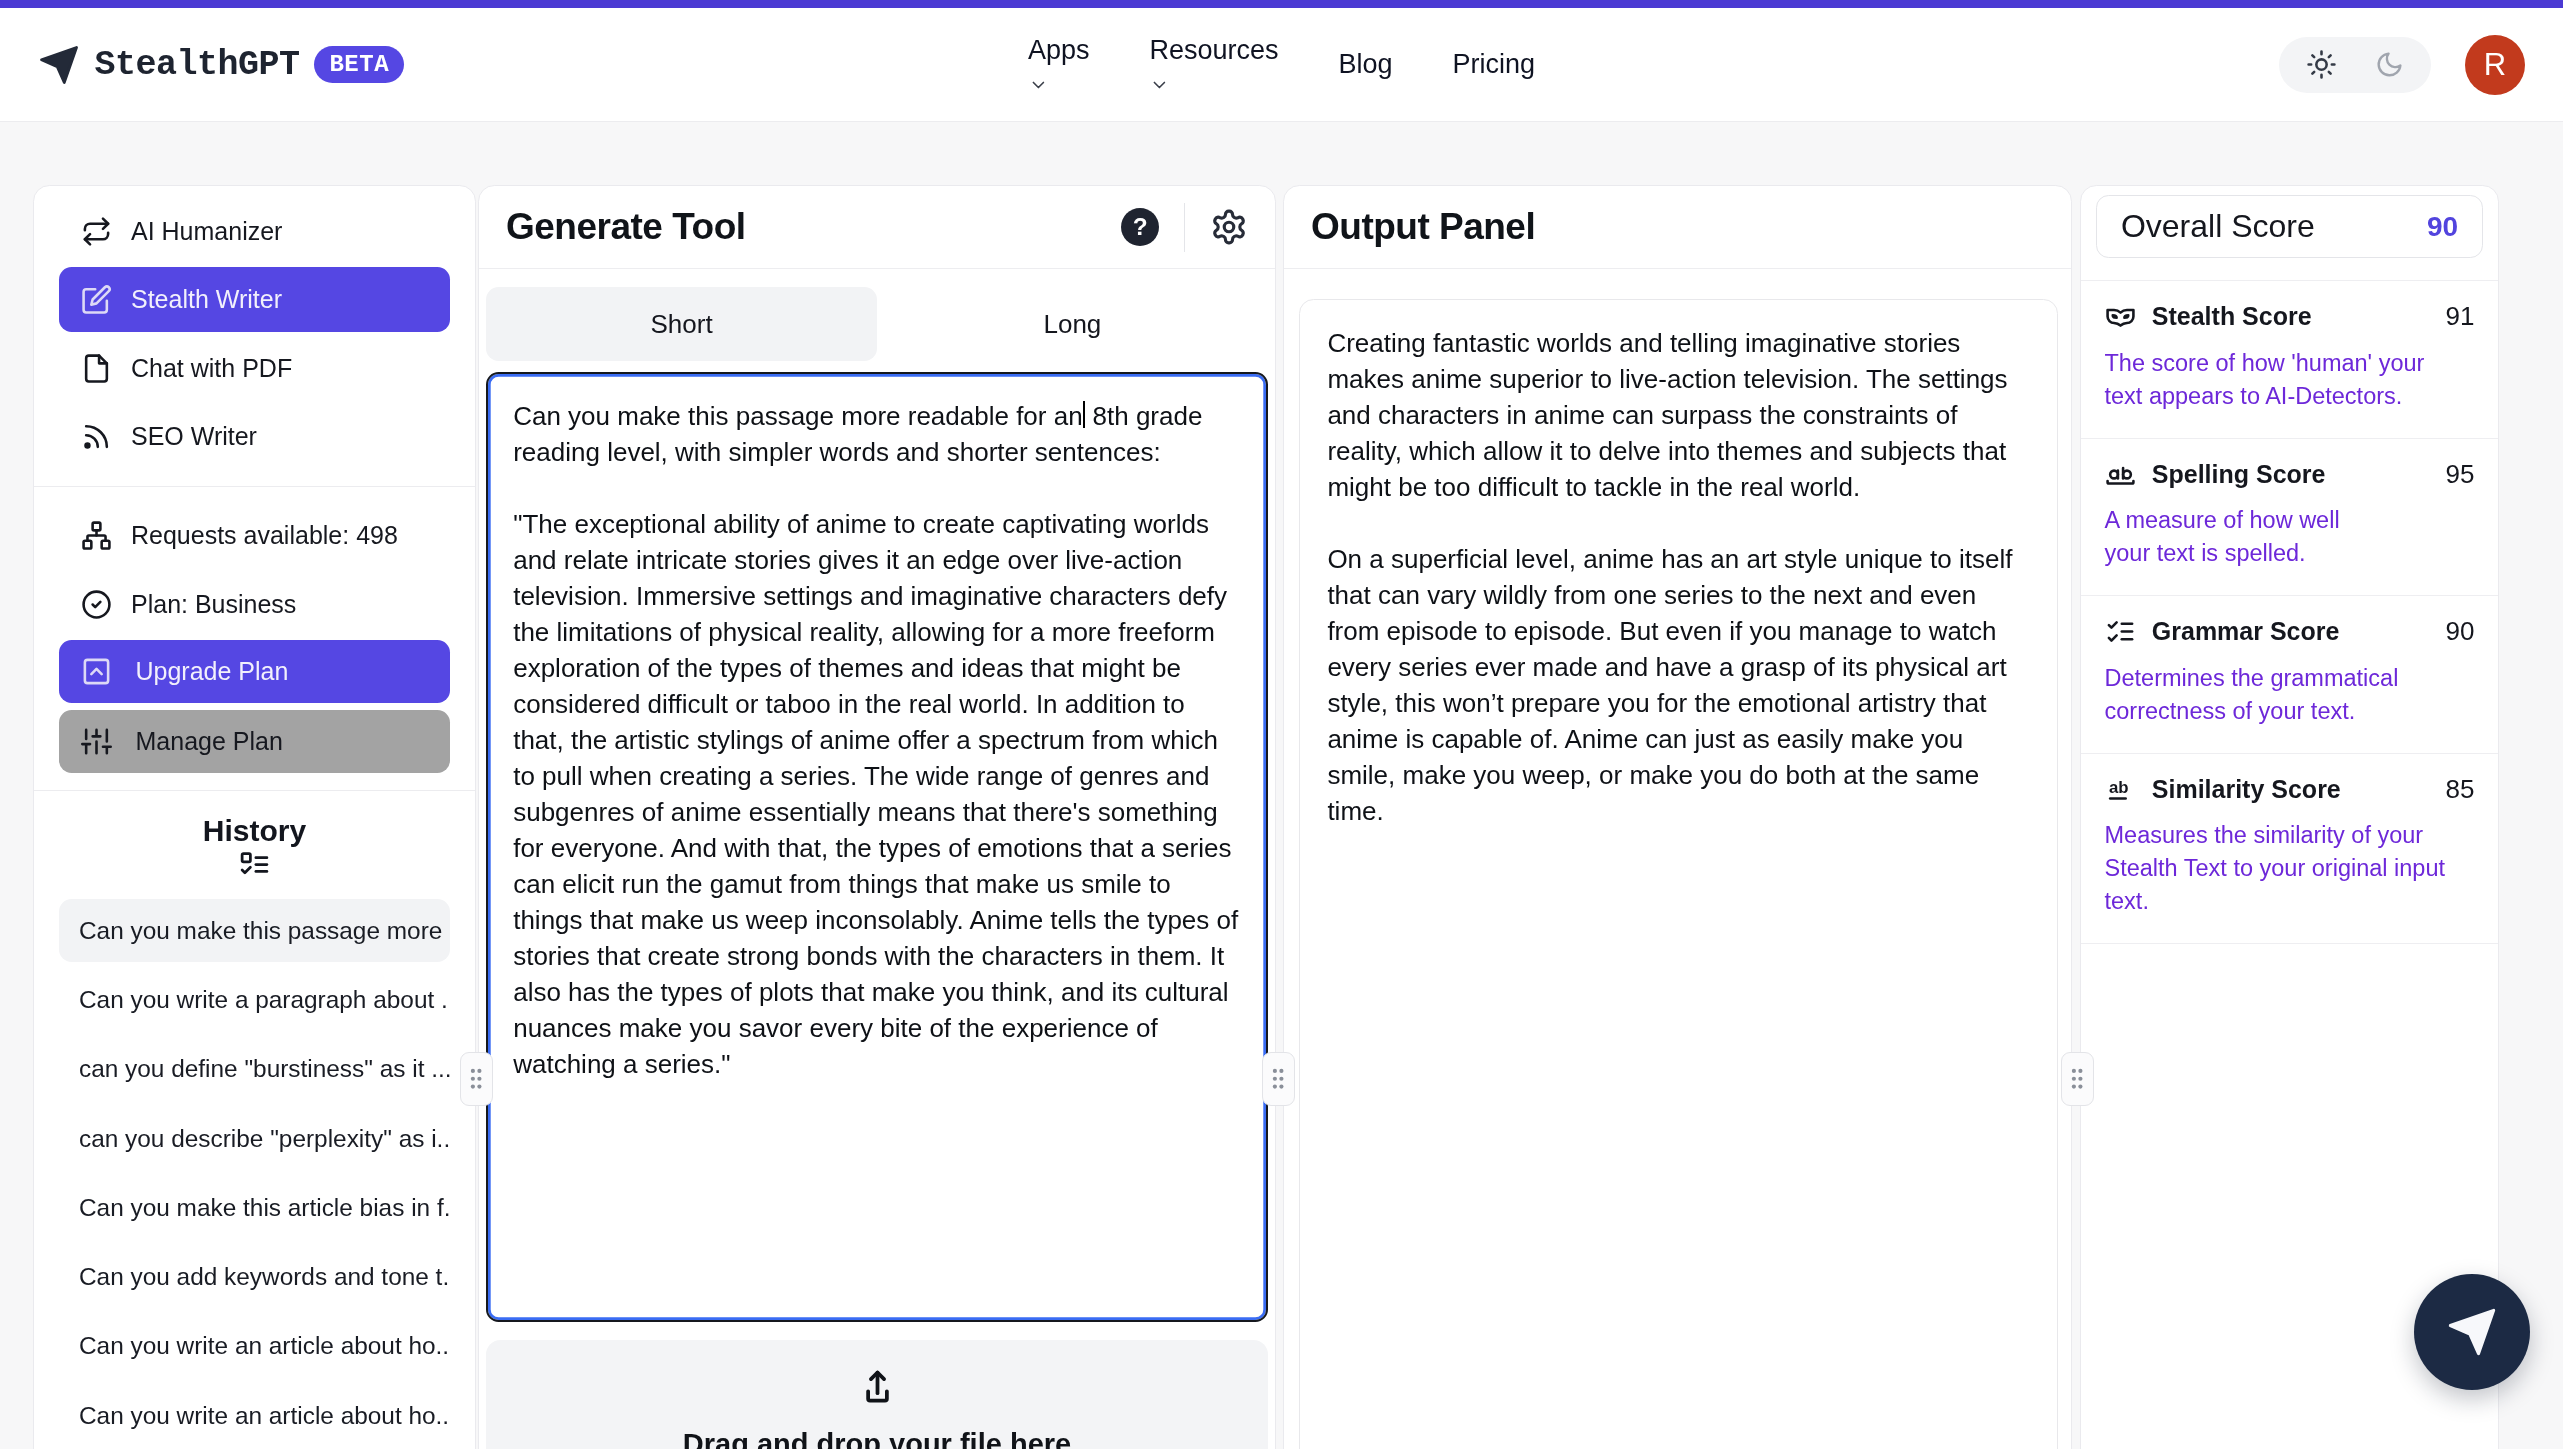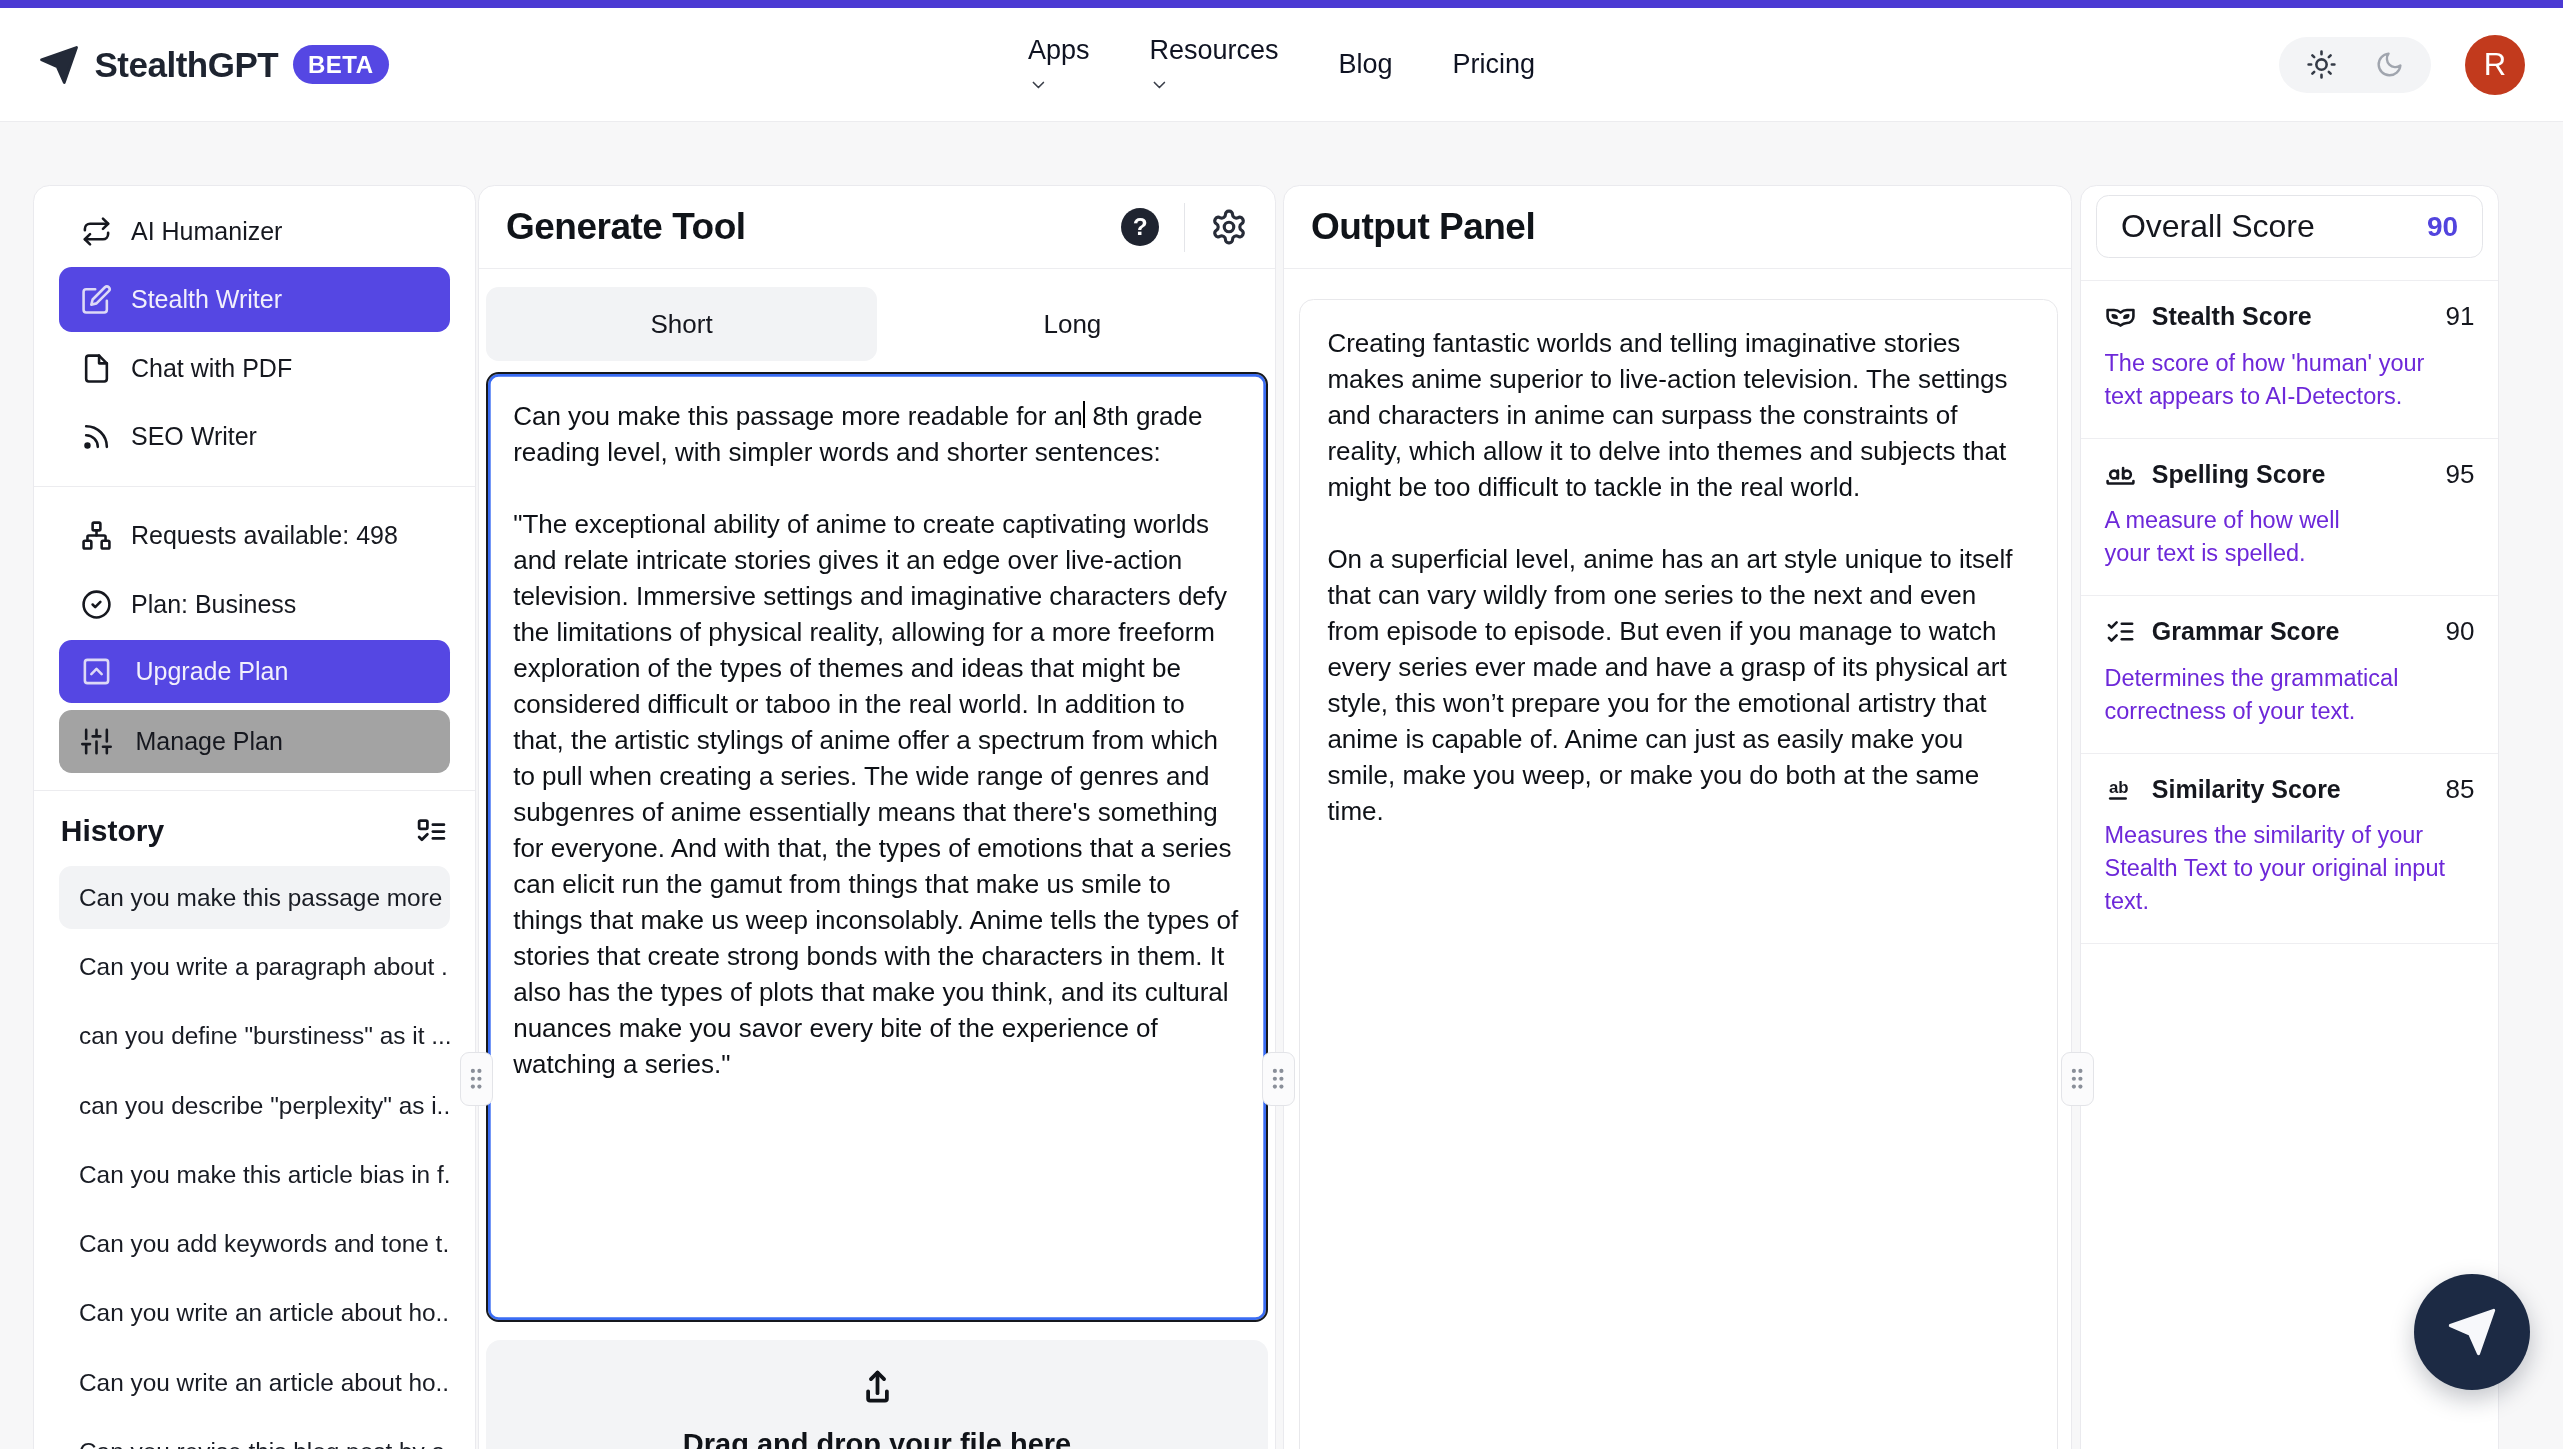--- a/index.html
+++ b/index.html
@@ -12,21 +12,21 @@
   }
   .ic { display:inline-block; vertical-align:middle; flex:none; }
 
   
   .topstrip { position:absolute; top:0; left:0; width:100%; height:8.1px; background:#4B3AD3; }
   .navbar {
     position:absolute; top:8.1px; left:0; width:100%; height:114px;
     background:#FFFFFF; border-bottom:0.9px solid #ECECEF;
     display:flex; align-items:center; padding:0 38px;
   }
-  .logo-area { display:flex; align-items:center; gap:14.5px; }
+  .logo-area { display:flex; align-items:center; gap:14.5px;font-family:Liberation Mono, monospace; }
   .logo-plane { color:#232A38; }
   .logo-text { font-size:35px; font-weight:800; color:#1E2430; letter-spacing:-0.5px; }
   .beta-badge { background:#5547E3; color:#fff; font-size:24px; font-weight:700; padding:5.4px 15.4px; border-radius:902px; letter-spacing:0.5px; }
   .mainnav { position:absolute; left:50%; transform:translateX(-50%); display:flex; align-items:center; gap:60px; }
   .navlink { display:flex; align-items:flex-start; gap:9px; font-size:27px; color:#0F1322; cursor:pointer;flex-direction:column; }
   .navlink .chev { color:#3A3F4A; }
   .nav-right { margin-left:auto; display:flex; align-items:center; gap:34px; }
   .theme-toggle { background:#F3F4F6; border-radius:902px; display:flex; align-items:center; gap:38px; padding:12.6px 27px; }
   .sun { color:#343A46; }
   .moon { color:#A0A5AE; }
@@ -43,21 +43,21 @@
     border-radius:12.6px; font-size:25px; color:#16181F; margin-bottom:3.6px; }
   .side-item .ic { color:#16181F; }
   .side-item.active { background:#5547E3; color:#F2F0FC; }
   .side-item.active .ic { color:#DDD9F6; }
   .side-divider { border:none; border-top:0.9px solid #ECECEF; margin:16.3px -25px; }
   .side-btn { display:flex; align-items:center; gap:23.5px; height:63px; padding:0 22px;
     border-radius:12.6px; font-size:25px; margin-bottom:7.2px; cursor:pointer; }
   .side-btn.primary { background:#5547E3; color:#F2F0FC; }
   .side-btn.primary .ic { color:#DDD9F6; }
   .side-btn.neutral { background:#a3a3a3; color:#16181F; }
-  .history-head { display:flex; align-items:center; justify-content:space-between; margin:23.5px 1.8px 18px; }
+  .history-head { display:flex; align-items:center; justify-content:space-between; margin:23.5px 1.8px 18px;flex-direction:column; }
   .history-title { font-size:30px; font-weight:700; color:#13161E; }
   .history-icon { color:#13161E; }
   .history-item { display:flex; align-items:center; height:63px; padding:0 20px; border-radius:12.6px;
     font-size:24.4px; color:#191C24; margin-bottom:6.3px; white-space:nowrap; overflow:hidden; }
   .history-item.active { background:#F2F3F5; }
 
   
   .generate { left:478px; width:798px; height:1409px; }
   .panel-header { height:83px; display:flex; align-items:center; padding:0 27px; border-bottom:0.9px solid #EDEDF0; }
   .panel-title { font-size:37px; font-weight:800; color:#101419; letter-spacing:-0.5px; }

